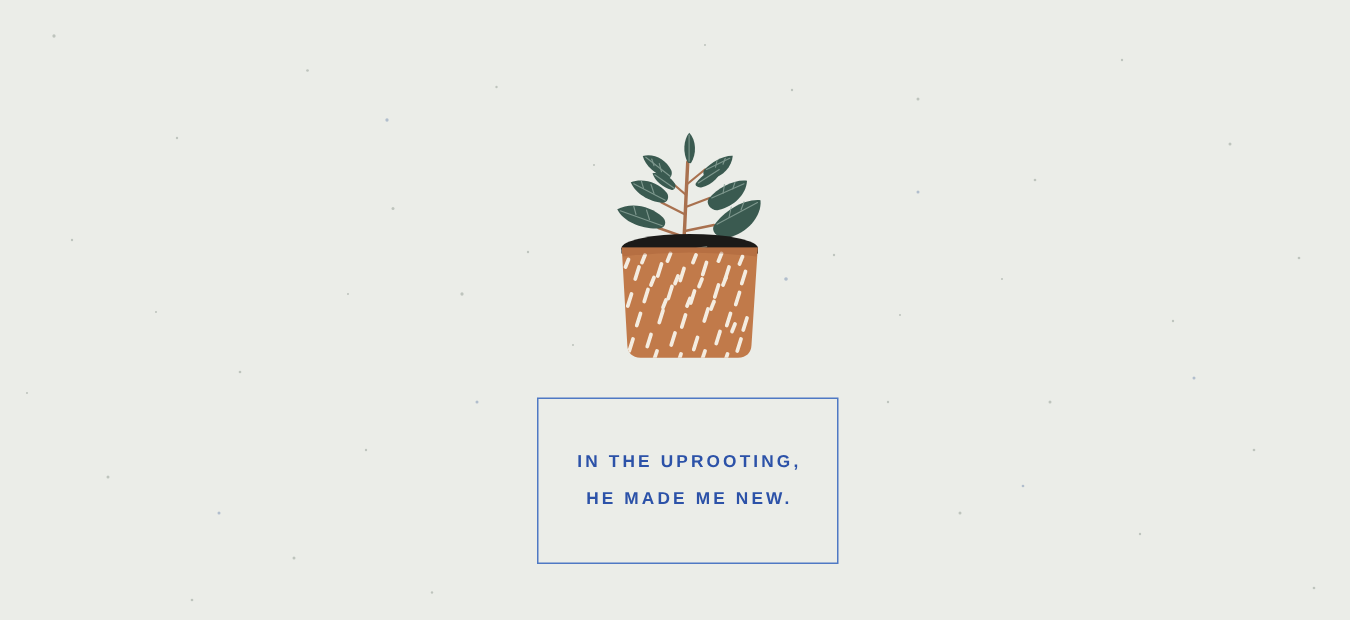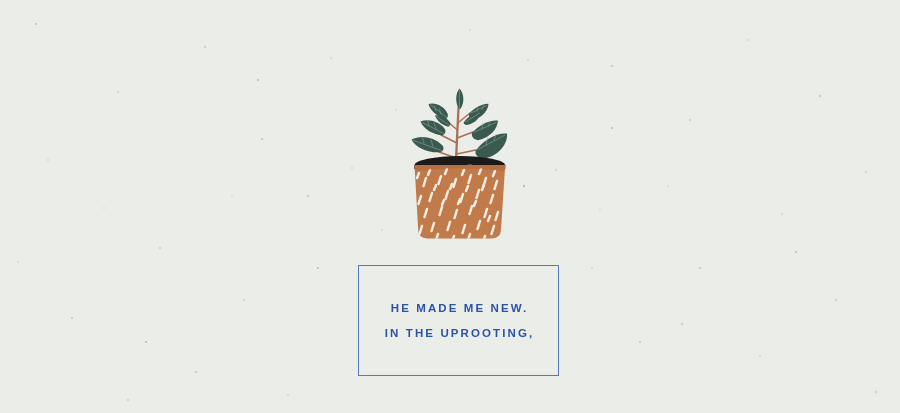--- a/index.html
+++ b/index.html
@@ -243,18 +243,18 @@
           <path d="M76,135 L74,140"></path>
             <path d="M90,150 L88,155"></path>
         </g>
         <path d="M14.5,99 L105.2,99 L104.4,105 Q59.8,99.5 15.3,105 Z" fill="#a8613a" opacity=".45"></path>
       </g>
     </svg>
   </div>
 
   <div id="quote-frame">
     <div id="quote-text">
+      <span class="quote-line">IN THE UPROOTING,</span>
       <span class="quote-line">HE MADE ME NEW.</span>
-      <span class="quote-line">IN THE UPROOTING,</span>
     </div>
   </div>
 
 </div>
 
 </body></html>

